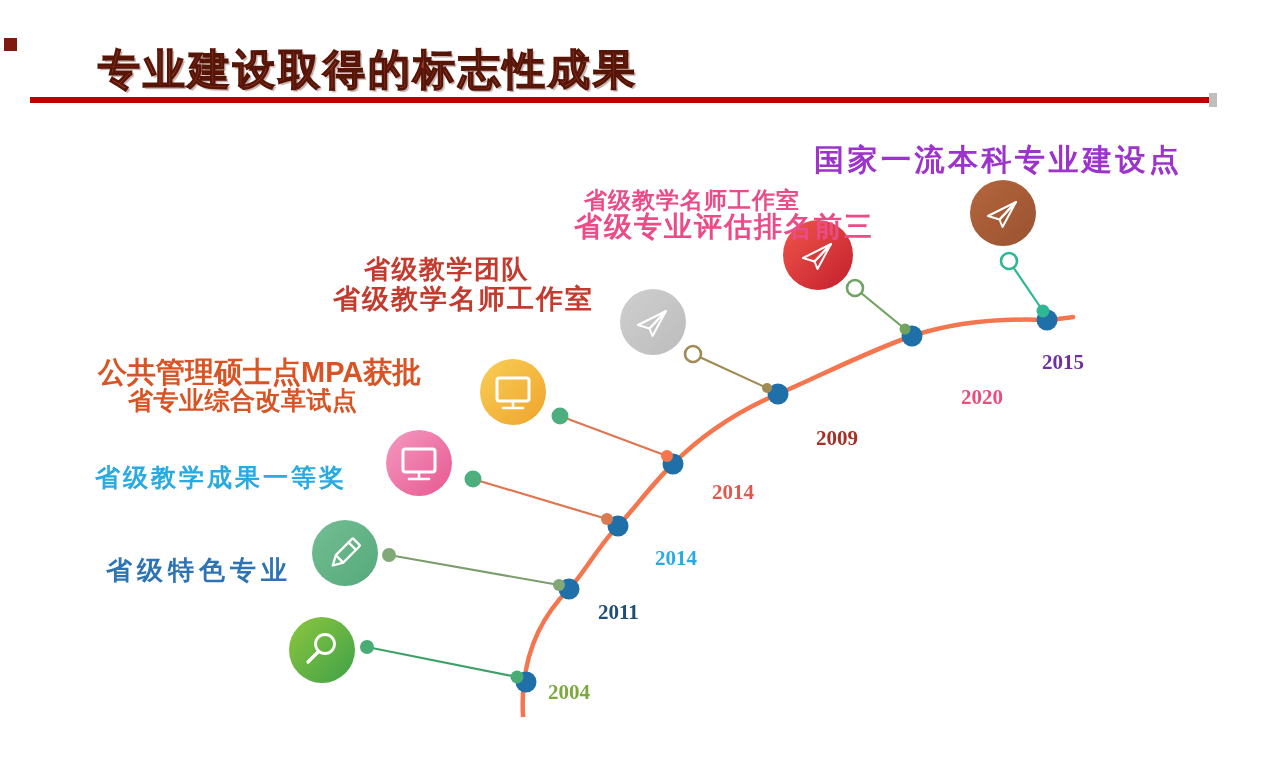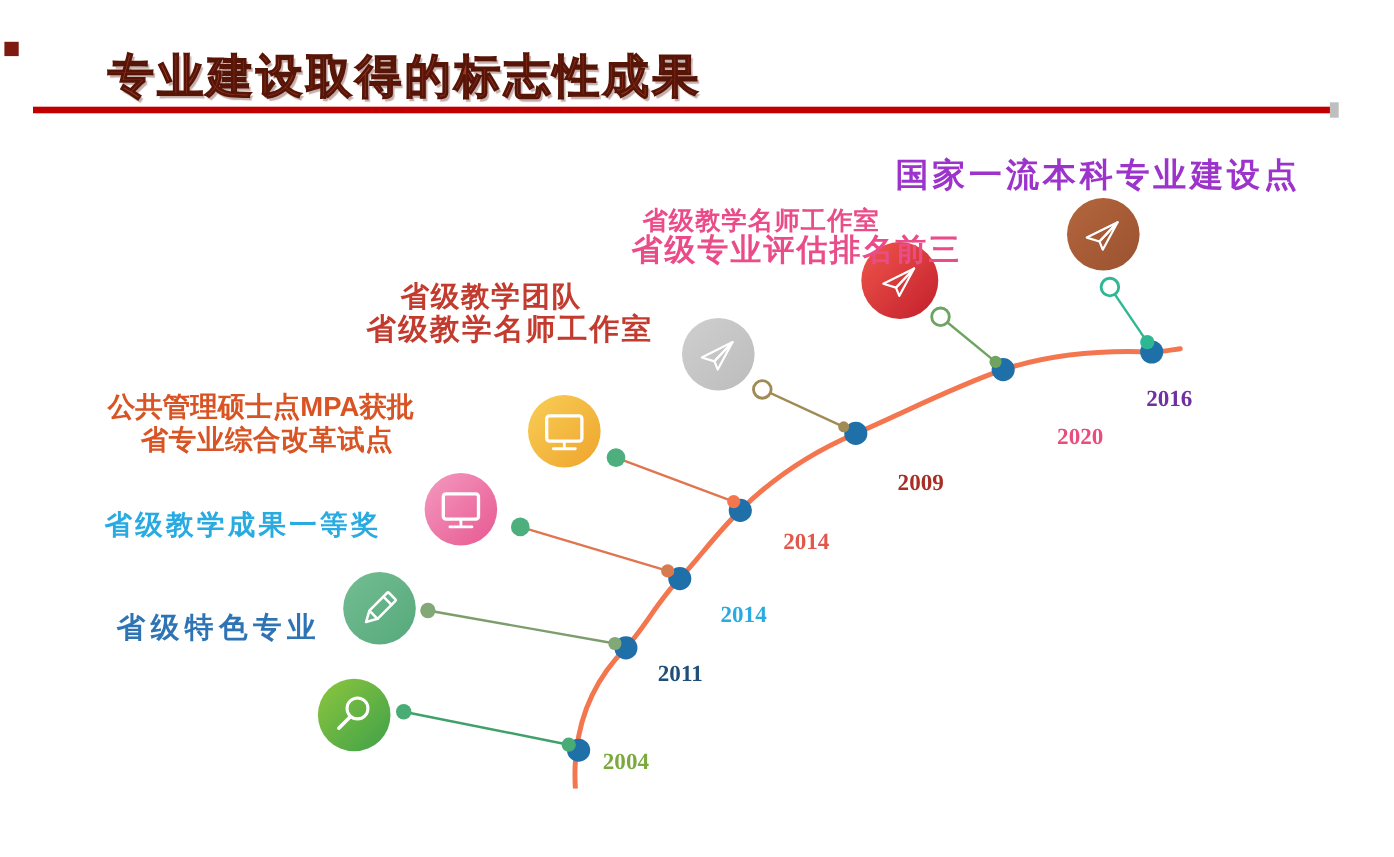--- a/index.html
+++ b/index.html
@@ -152,32 +152,32 @@
         <path d="M 1016 202 L 999.5 219.5 L 1002.5 227 Z"></path>
       </g>
     </g>
   </svg>
 
 
   <div class="lbl abs" style="left: 106px; top: 540px; font-size: 26px; letter-spacing: 5px; color: rgb(46, 116, 181);">省级特色专业</div>
 
   <div class="lbl abs" style="left: 95px; top: 448px; font-size: 25px; letter-spacing: 3px; color: rgb(41, 171, 226);">省级教学成果一等奖</div>
 
-  <div class="lbl abs" style="left: 98px; top: 341px; font-size: 25px; color: rgb(216, 84, 36);">公共管理硕士点MPA获批</div>
+  <div class="lbl abs" style="left: 98px; top: 341px; font-size: 29px; color: rgb(216, 84, 36);">公共管理硕士点MPA获批</div>
   <div class="lbl abs" style="left: 128px; top: 371px; font-size: 25px; letter-spacing: 0.5px; color: rgb(216, 84, 36);">省专业综合改革试点</div>
 
   <div class="lbl abs" style="left: 364px; top: 239px; font-size: 26px; letter-spacing: 1.5px; color: rgb(194, 59, 46);">省级教学团队</div>
   <div class="lbl abs" style="left: 333px; top: 269px; font-size: 27px; letter-spacing: 2px; color: rgb(194, 59, 46);">省级教学名师工作室</div>
 
   <div class="lbl abs" style="left: 584px; top: 172px; font-size: 23px; letter-spacing: 1px; color: rgb(234, 76, 137);">省级教学名师工作室</div>
   <div class="lbl abs" style="left: 574px; top: 196px; font-size: 28px; letter-spacing: 2px; color: rgb(234, 76, 137);">省级专业评估排名前三</div>
 
   <div class="lbl abs" style="left: 814px; top: 127px; font-size: 30px; letter-spacing: 3.5px; color: rgb(156, 51, 203);">国家一流本科专业建设点</div>
 
   <div class="year" style="left: 548px; top: 680px; color: rgb(124, 169, 60);">2004</div>
   <div class="year" style="left: 598px; top: 600px; color: rgb(31, 78, 121);">2011</div>
   <div class="year" style="left: 655px; top: 546px; color: rgb(41, 171, 226);">2014</div>
   <div class="year" style="left: 712px; top: 480px; color: rgb(226, 87, 76);">2014</div>
   <div class="year" style="left: 816px; top: 426px; color: rgb(168, 47, 38);">2009</div>
   <div class="year" style="left: 934px; top: 385px; color: rgb(234, 76, 125); margin-left: 27px;">2020</div>
-  <div class="year" style="left: 1042px; top: 350px; color: rgb(112, 48, 160);">2016</div>
+  <div class="year" style="left: 1042px; top: 350px; color: rgb(112, 48, 160);">2015</div>
 
 </div>
 
 </body></html>

